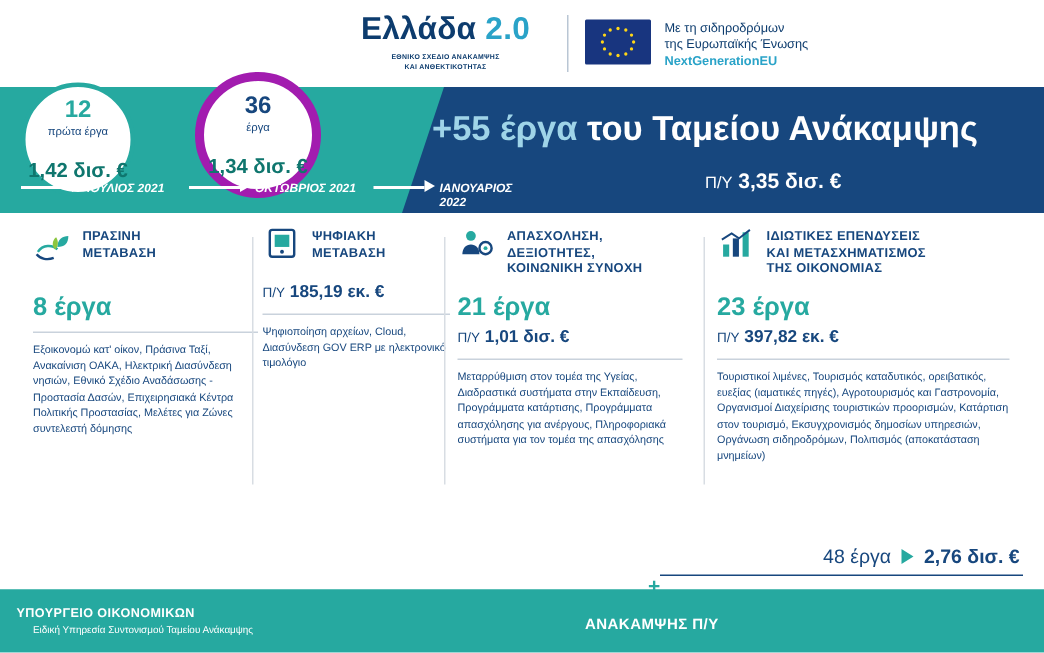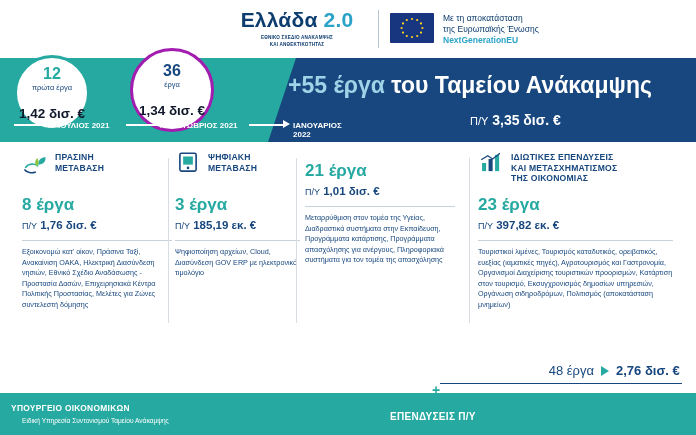--- a/index.html
+++ b/index.html
@@ -66,29 +66,29 @@
     position: absolute; border-radius: 50%;
     background: #ffffff;
     display: flex; flex-direction: column; align-items: center; justify-content: center;
   }
   .bubble-1 {
     left: 14px; top: 55px; width: 76px; height: 76px;
     border: 3px solid #26a9a0;
   }
   .bubble-2 {
     left: 130px; top: 48px; width: 84px; height: 84px;
-    border: 3px solid #a21caf;
+    border: 6px solid #a21caf;
   }
   .b-num { font-size: 16px; font-weight: bold; color: #26a9a0; line-height: 16px; }
   .b-lbl { font-size: 7.5px; color: #17477e; line-height: 9px; margin-top: 1px; }
-  .b-val { font-size: 13.5px; font-weight: bold; color: #0f172a; line-height: 15px; margin-top: 14px; }
+  .b-val { font-size: 13.5px; font-weight: bold; color: #0f766e; line-height: 15px; margin-top: 14px; }
   .bubble-2 .b-num { color: #17477e; }
 
   .timeline {
-    position: absolute; left: 0; top: 112px; width: 330px; height: 26px;
+    position: absolute; left: 0; top: 112px; width: 330px; height: 26px; font-style: italic;
   }
   .tl-item { position: absolute; font-size: 8px; font-weight: bold; color: #ffffff; }
   .tl-arrow {
     position: absolute; width: 0; height: 0;
     border-top: 4px solid transparent; border-bottom: 4px solid transparent;
   }
   .tl-line { position: absolute; height: 1.5px; }
 
   .band-title {
     position: absolute; left: 288px; top: 72px;
@@ -198,21 +198,21 @@
             <circle cx="16.8" cy="23" r="1.1"></circle>
           <circle cx="13" cy="19.6" r="1.1"></circle>
             <circle cx="11.6" cy="15" r="1.1"></circle>
           <circle cx="13" cy="10.4" r="1.1"></circle>
             <circle cx="16.8" cy="7" r="1.1"></circle>
         </g>
       </svg>
     </div>
 
     <div class="eu-text">
-      <div>Με τη αποκατάσταση</div>
+      <div>Με τη σιδηροδρόμων</div>
       <div>της Ευρωπαϊκής Ένωσης</div>
       <div class="ng">NextGenerationEU</div>
     </div>
   </div>
 
   <div class="band"></div>
   <div class="band-green"></div>
 
   <div class="bubble bubble-1">
     <div class="b-num">12</div>
@@ -254,52 +254,58 @@
         <svg class="col-icon" viewBox="0 0 32 32">
           <path d="M4 22c4-6 12-6 16-2" fill="none" stroke="#26a9a0" stroke-width="2"></path>
           <path d="M20 18c0-6 4-9 9-9 0 6-3 9-9 9z" fill="#26a9a0"></path>
           <path d="M18 20c-3-3-2-8 1-10 2 3 2 8-1 10z" fill="#8cc63f"></path>
           <path d="M3 24c3 4 9 5 14 3" fill="none" stroke="#17477e" stroke-width="2"></path>
         </svg>
         <div class="col-title" style="white-space:pre-line">ΠΡΑΣΙΝΗ
 ΜΕΤΑΒΑΣΗ</div>
       </div>
       <div class="col-count">8 έργα</div>
-      <div class="col-budget">
-        <span class="lbl">Π/Υ</span>
-        <span>1,76 δισ. €</span>
-      </div>
       <div class="col-rule"></div>
       <div class="col-desc">Εξοικονομώ κατ' οίκον, Πράσινα Ταξί, Ανακαίνιση ΟΑΚΑ, Ηλεκτρική Διασύνδεση νησιών, Εθνικό Σχέδιο Αναδάσωσης - Προστασία Δασών, Επιχειρησιακά Κέντρα Πολιτικής Προστασίας, Μελέτες για Ζώνες συντελεστή δόμησης</div>
     </div>
 
     <div class="col-sep" style="left:168px;"></div>
 
     <div class="col col-2">
       <div class="col-head">
         <svg class="col-icon" viewBox="0 0 32 32">
           <rect x="6" y="4" width="20" height="22" rx="2" fill="none" stroke="#17477e" stroke-width="2"></rect>
           <rect x="10" y="8" width="12" height="10" fill="#26a9a0"></rect>
           <circle cx="16" cy="22" r="1.6" fill="#17477e"></circle>
         </svg>
         <div class="col-title" style="white-space:pre-line">ΨΗΦΙΑΚΗ
 ΜΕΤΑΒΑΣΗ</div>
       </div>
-      <div class="col-count">3 έργα</div>
       <div class="col-budget">
         <span class="lbl">Π/Υ</span>
         <span>185,19 εκ. €</span>
       </div>
       <div class="col-rule"></div>
       <div class="col-desc">Ψηφιοποίηση αρχείων, Cloud, Διασύνδεση GOV ERP με ηλεκτρονικό τιμολόγιο</div>
     </div>
 
     <div class="col-sep" style="left:296px;"></div>
 
     <div class="col col-3">
+      <div class="col-head">
+        <svg class="col-icon" viewBox="0 0 32 32">
+          <circle cx="11" cy="9" r="4" fill="#26a9a0"></circle>
+          <path d="M4 24c0-5 3-8 7-8s7 3 7 8z" fill="#17477e"></path>
+          <circle cx="23" cy="19" r="5" fill="none" stroke="#17477e" stroke-width="2"></circle>
+          <circle cx="23" cy="19" r="1.6" fill="#26a9a0"></circle>
+        </svg>
+        <div class="col-title" style="white-space:pre-line">ΑΠΑΣΧΟΛΗΣΗ,
+ΔΕΞΙΟΤΗΤΕΣ,
+ΚΟΙΝΩΝΙΚΗ ΣΥΝΟΧΗ</div>
+      </div>
       <div class="col-count">21 έργα</div>
       <div class="col-budget">
         <span class="lbl">Π/Υ</span>
         <span>1,01 δισ. €</span>
       </div>
       <div class="col-rule"></div>
       <div class="col-desc">Μεταρρύθμιση στον τομέα της Υγείας, Διαδραστικά συστήματα στην Εκπαίδευση, Προγράμματα κατάρτισης, Προγράμματα απασχόλησης για ανέργους, Πληροφοριακά συστήματα για τον τομέα της απασχόλησης</div>
     </div>
 
     <div class="col-sep" style="left:469px;"></div>
@@ -337,15 +343,15 @@
     <div class="tot-row" style="height:24px;">
       <div class="tot-total-left">103 έργα</div>
       <div class="tri tri-w"></div>
       <div class="tot-total-right">6,1 δισ. €</div>
     </div>
   </div>
 
   <div class="footer-band"></div>
   <div class="min-title">ΥΠΟΥΡΓΕΙΟ ΟΙΚΟΝΟΜΙΚΩΝ</div>
   <div class="min-sub">Ειδική Υπηρεσία Συντονισμού Ταμείου Ανάκαμψης</div>
-  <div class="sum-label">ΕΠΕΝΔΥΣΕΙΣ Π/Υ</div>
+  <div class="sum-label">ΑΝΑΚΑΜΨΗΣ Π/Υ</div>
 
 </div>
 
 </body></html>

